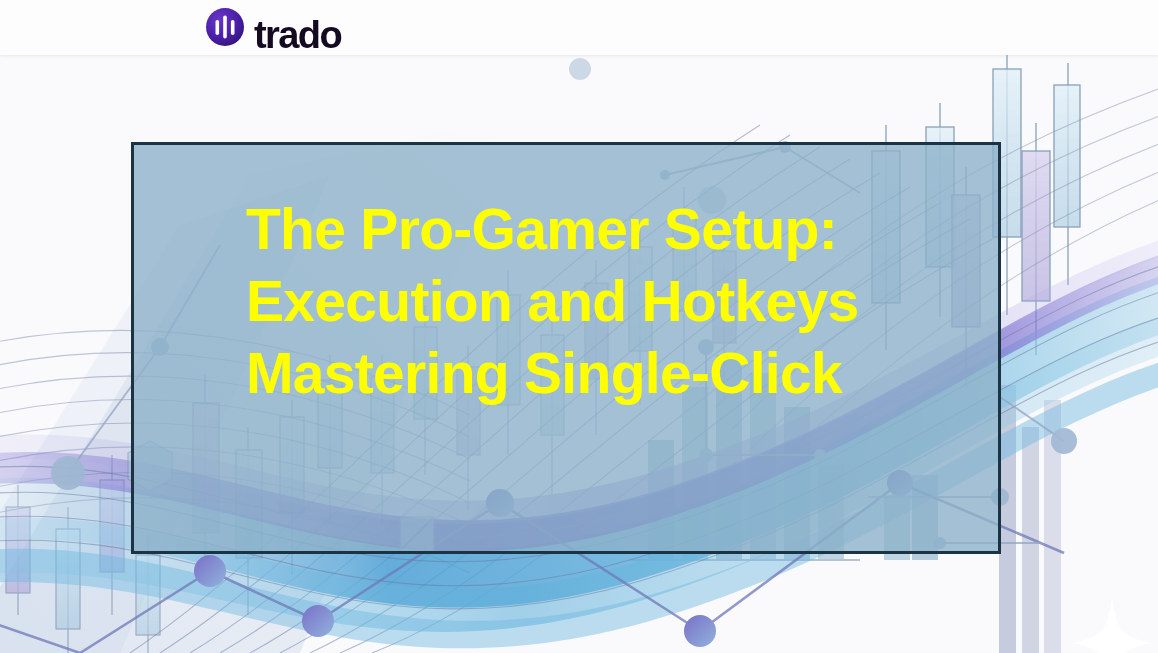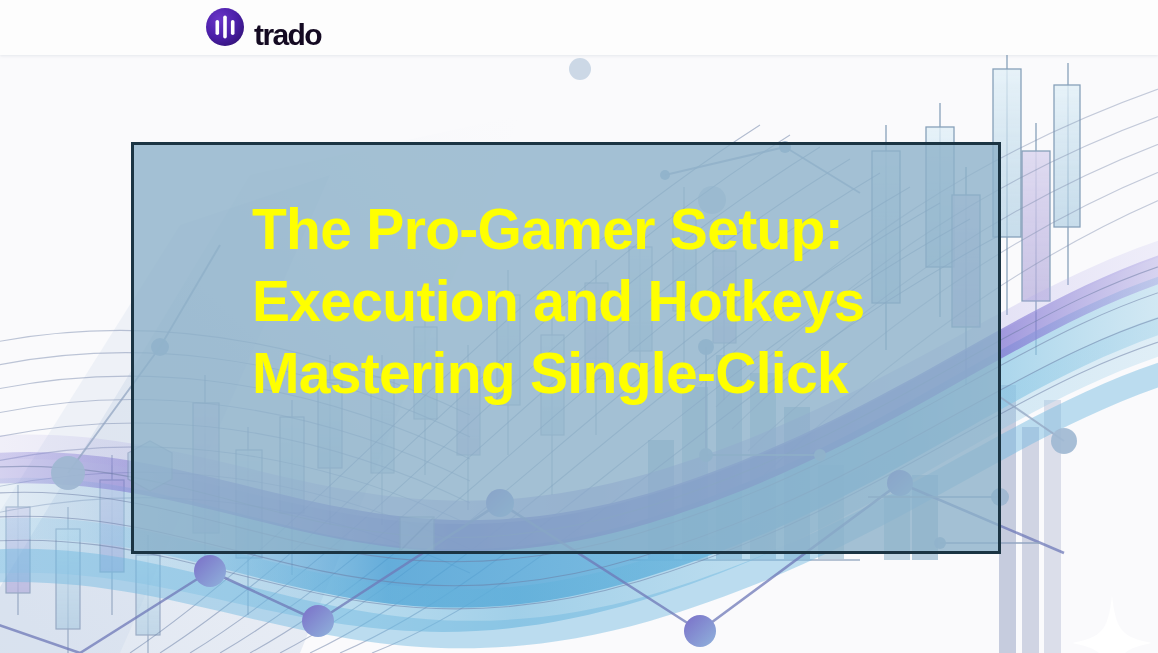--- a/index.html
+++ b/index.html
@@ -19,42 +19,42 @@
     position:absolute; left:0; top:0; width:1158px; height:55px;
     background:#fdfdfd; z-index:40;
     box-shadow:0 1px 3px rgba(120,130,150,.16);
   }
   #brand {
     position:absolute; left:205px; top:4px;
     display:flex; align-items:center; gap:9px; height:46px;
   }
   #brand-mark { width:40px; height:40px; display:block; }
   #brand-word {
-    font-size:30px; font-weight:700; letter-spacing:-1.6px;
+    font-size:38px; font-weight:700; letter-spacing:-1.6px;
     color:#140a22; line-height:40px;
     font-family:"Liberation Sans", sans-serif;
     margin-top:16px;
   }
 
   
   #art {
     position:absolute; left:0; top:55px; width:1158px; height:598px;
     z-index:10;
   }
   #art svg { display:block; width:1158px; height:598px; }
 
   
   #overlay {
     position:absolute; left:131px; top:142px;
     width:870px; height:412px; z-index:30;
     background:rgba(141,178,201,.80);
     border:3px solid #1b3443;
   }
   #title {
-    position:absolute; left:118px; top:48px; width:760px;
+    position:absolute; left:112px; top:48px; width:760px;
     color:#ffff00;
     font-size:57px; font-weight:700; line-height:72px;
     letter-spacing:-.7px;
     font-family:"Liberation Sans", sans-serif;
   }
   #title .ln { display:block; white-space:nowrap; }
 </style>
 </head>
 <body>
 

